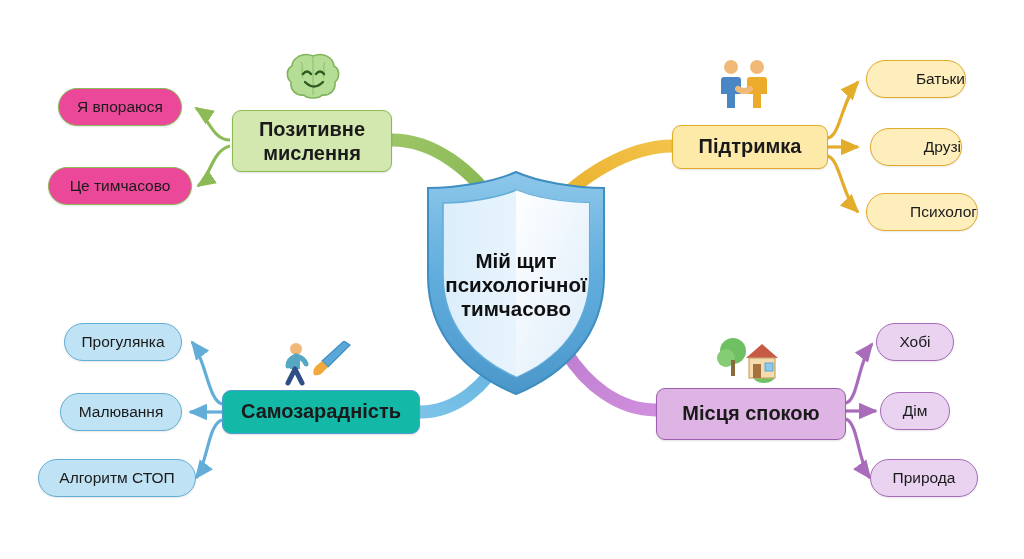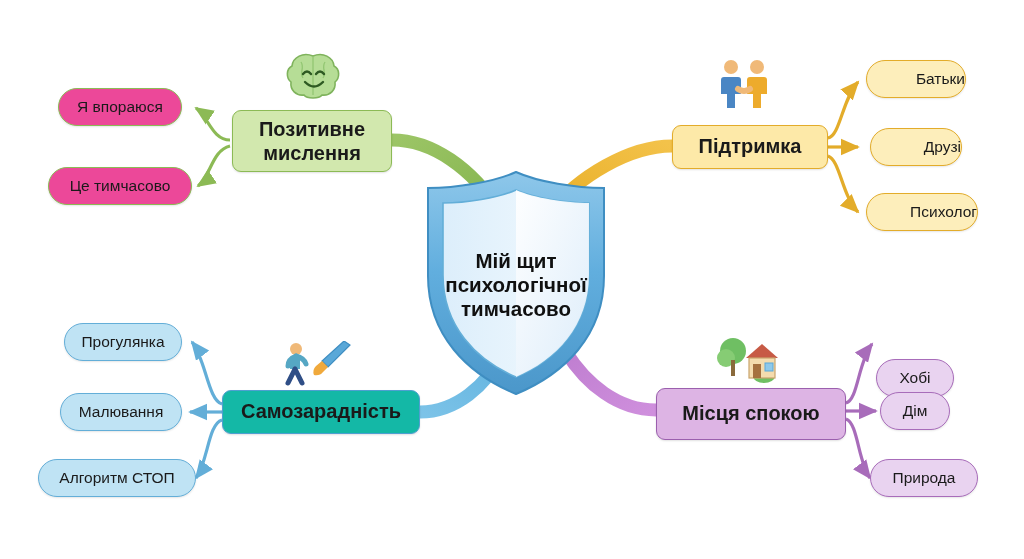--- a/index.html
+++ b/index.html
@@ -225,21 +225,21 @@
     <div class="node leaf t-blue" style="left:38px;top:459px;width:158px;height:38px;">
       <span>Алгоритм СТОП</span>
     </div>
     <div class="node leaf t-blue" style="left:60px;top:393px;width:122px;height:38px;">
       <span>Малювання</span>
     </div>
 
     <div class="node branch t-purple" style="left:656px;top:388px;width:190px;height:52px;">
       <span>Місця спокою</span>
     </div>
-    <div class="node leaf t-purple" style="left:876px;top:323px;width:78px;height:38px;margin-top:36px;">
+    <div class="node leaf t-purple" style="left:876px;top:323px;width:78px;height:38px;">
       <span>Хобі</span>
     </div>
     <div class="node leaf t-purple" style="left:880px;top:392px;width:70px;height:38px;">
       <span>Дім</span>
     </div>
     <div class="node leaf t-purple" style="left:870px;top:459px;width:108px;height:38px;">
       <span>Природа</span>
     </div>
 
   </div>

